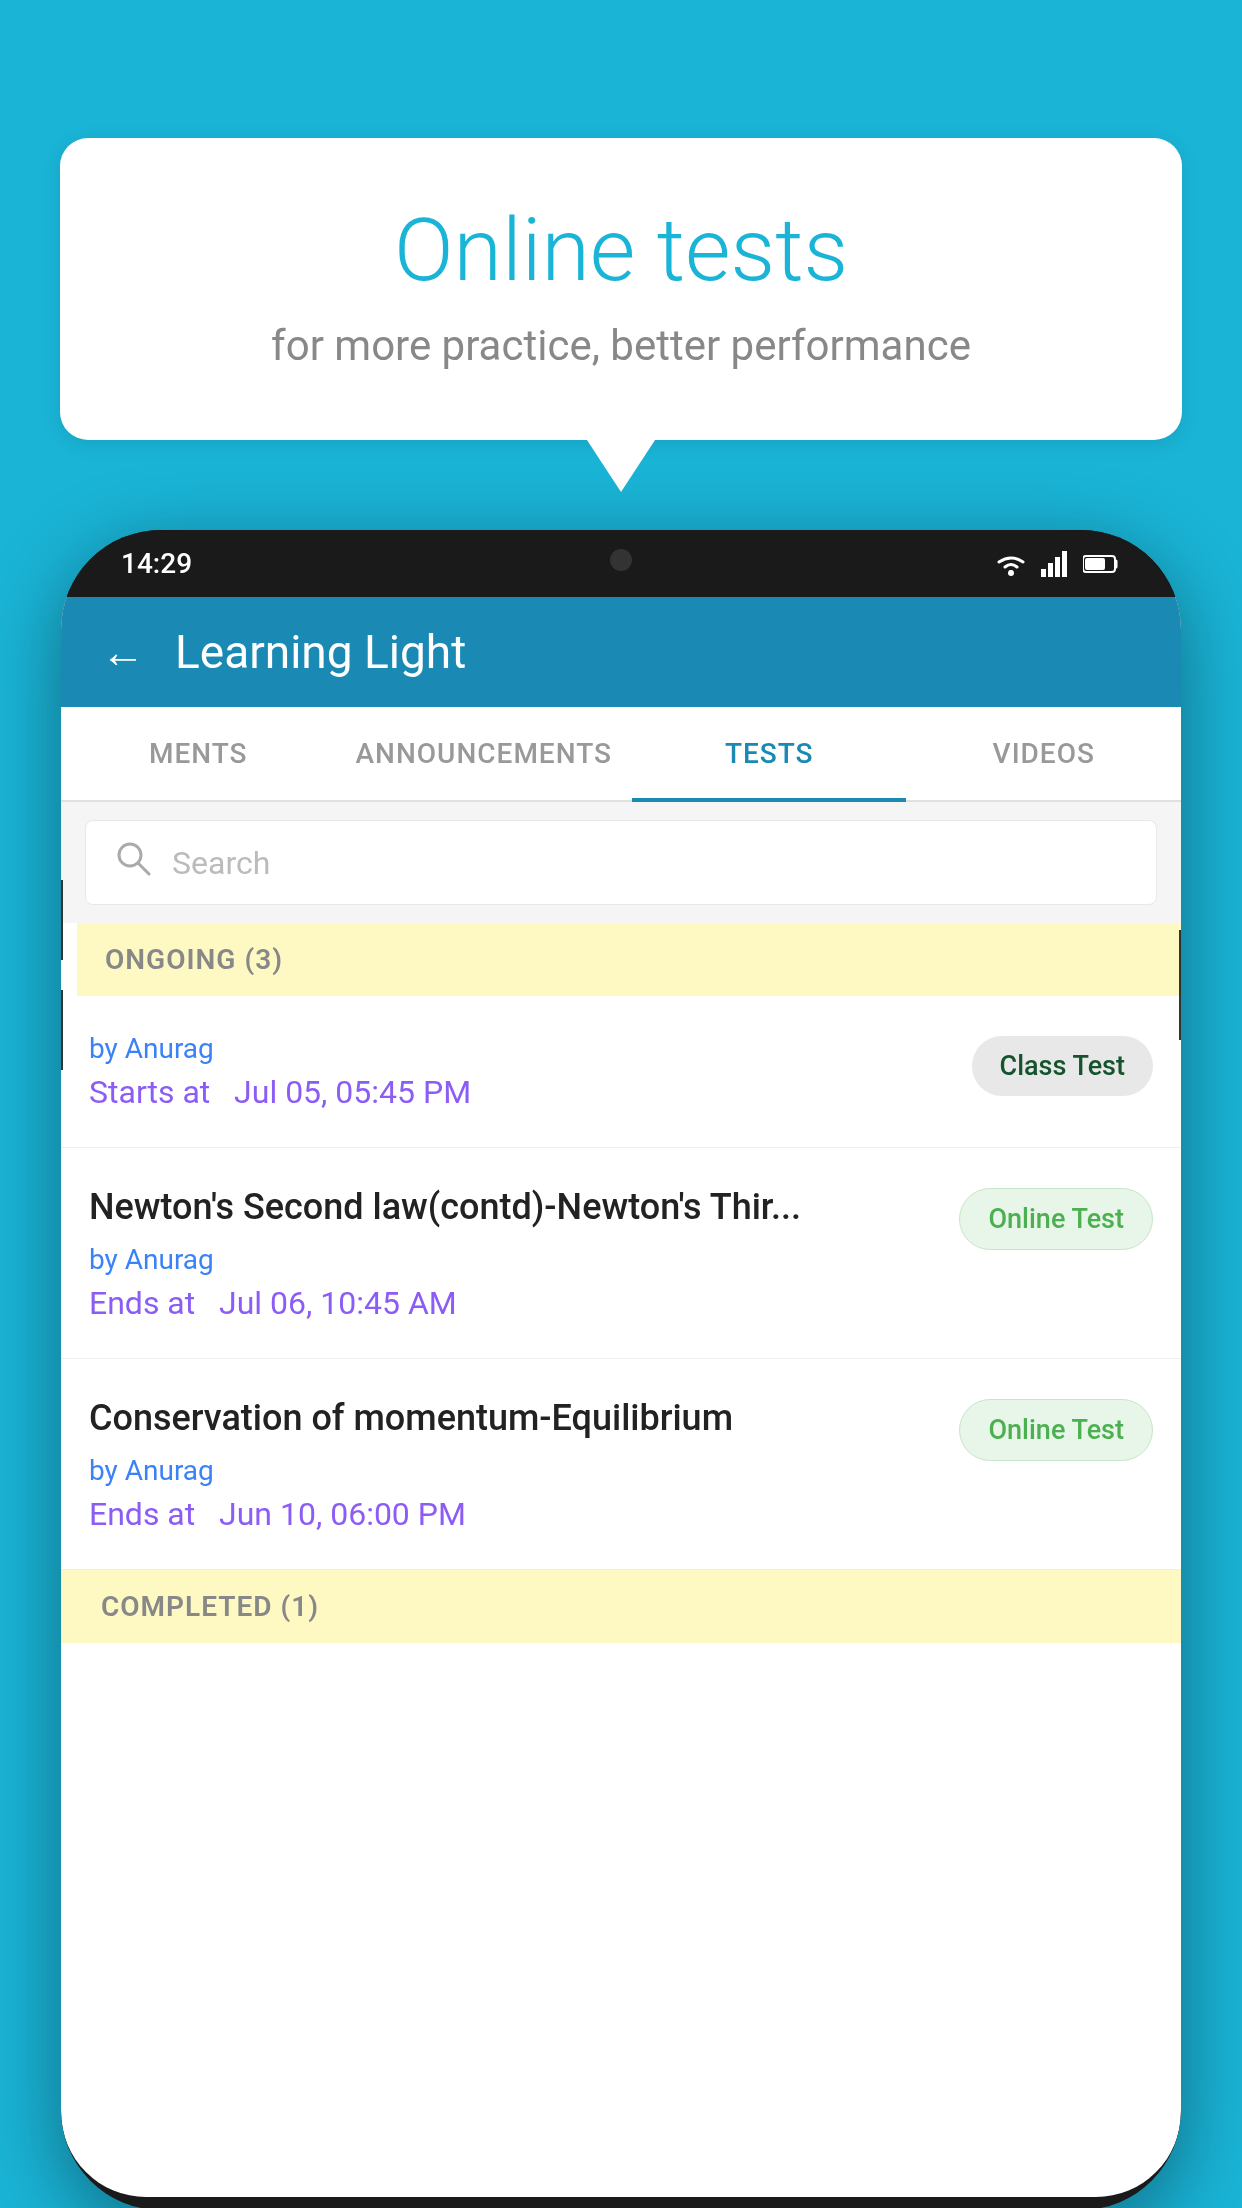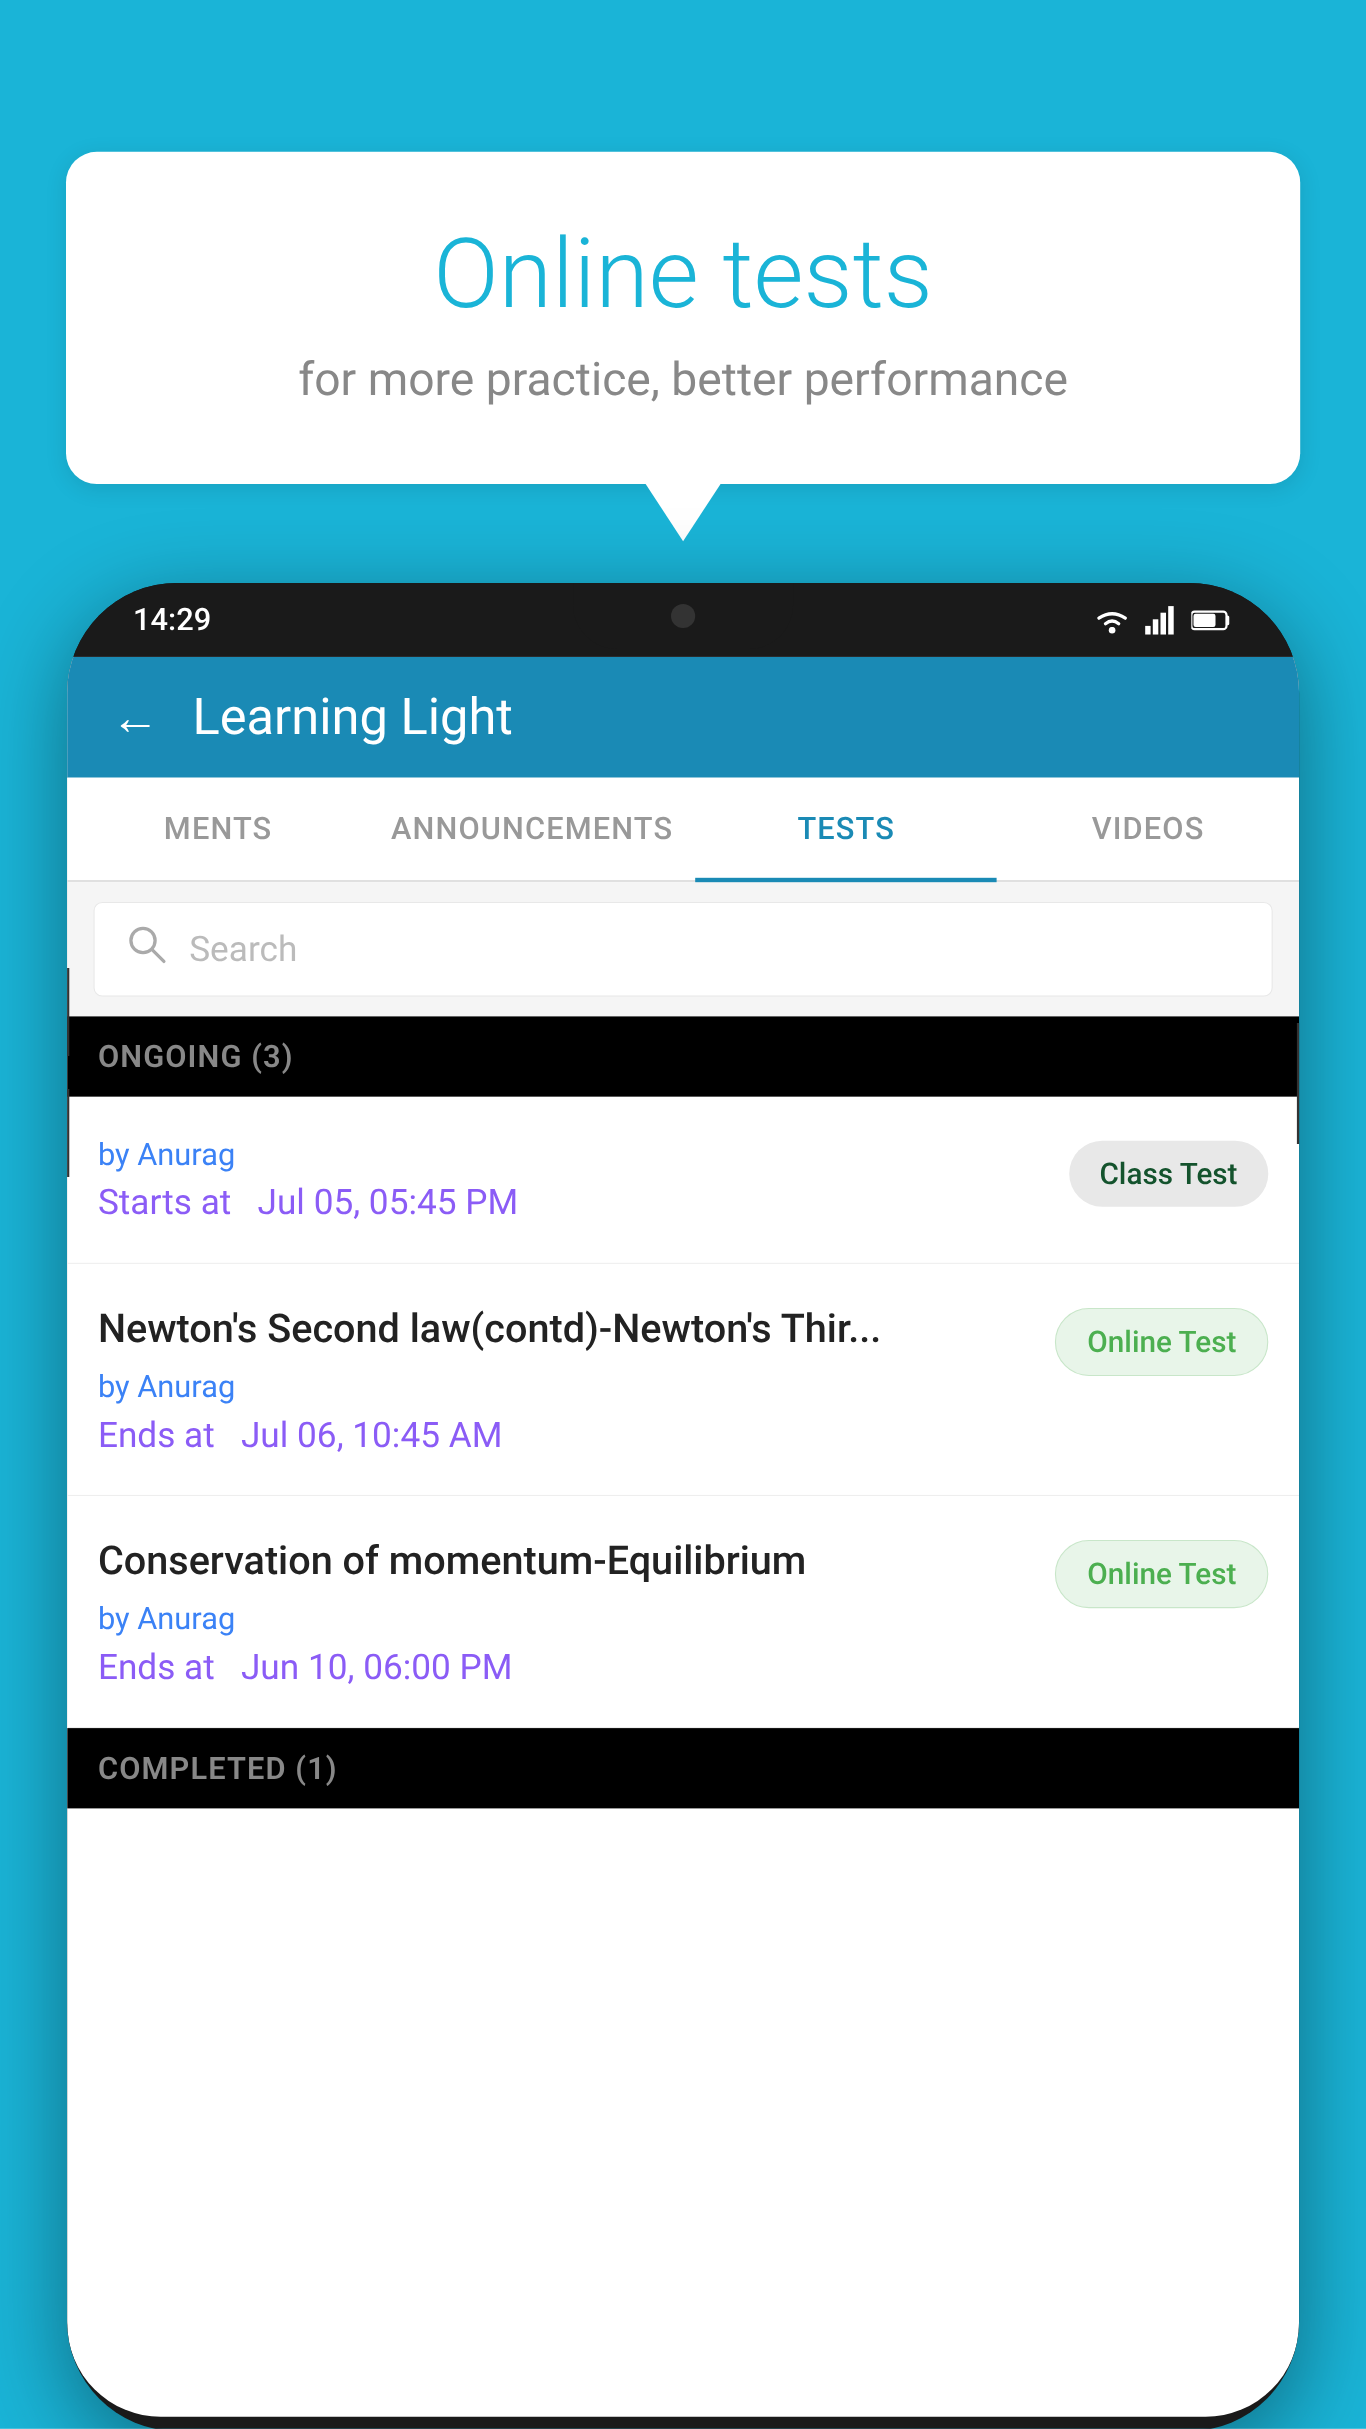--- a/index.html
+++ b/index.html
@@ -209,23 +209,24 @@
       font-size: 32px;
       color: #bbb;
     }
 
     
     .section-label {
       padding: 20px 28px;
       font-size: 28px;
       color: #888;
       font-weight: 600;
-      background: #000000;
+      background: #fef9c3;
       letter-spacing: 1px;
       flex-shrink: 0;
+      margin-left: 16px;
     }
 
     
     .test-list {
       flex: 1;
       overflow: hidden;
     }
 
     .test-item {
       background: white;
@@ -276,25 +277,25 @@
     }
 
     .badge-online {
       background: #e8f5e9;
       color: #4caf50;
       border: 1px solid #c8e6c9;
     }
 
     
     .completed-label {
-      padding: 20px 28px;
+      padding: 20px 40px;
       font-size: 28px;
       color: #888;
       font-weight: 600;
-      background: #000000;
+      background: #fef9c3;
       letter-spacing: 1px;
       position: relative;
     }
 
     
     .phone-button-vol {
       position: absolute;
       left: -12px;
       top: 350px;
       width: 14px;

